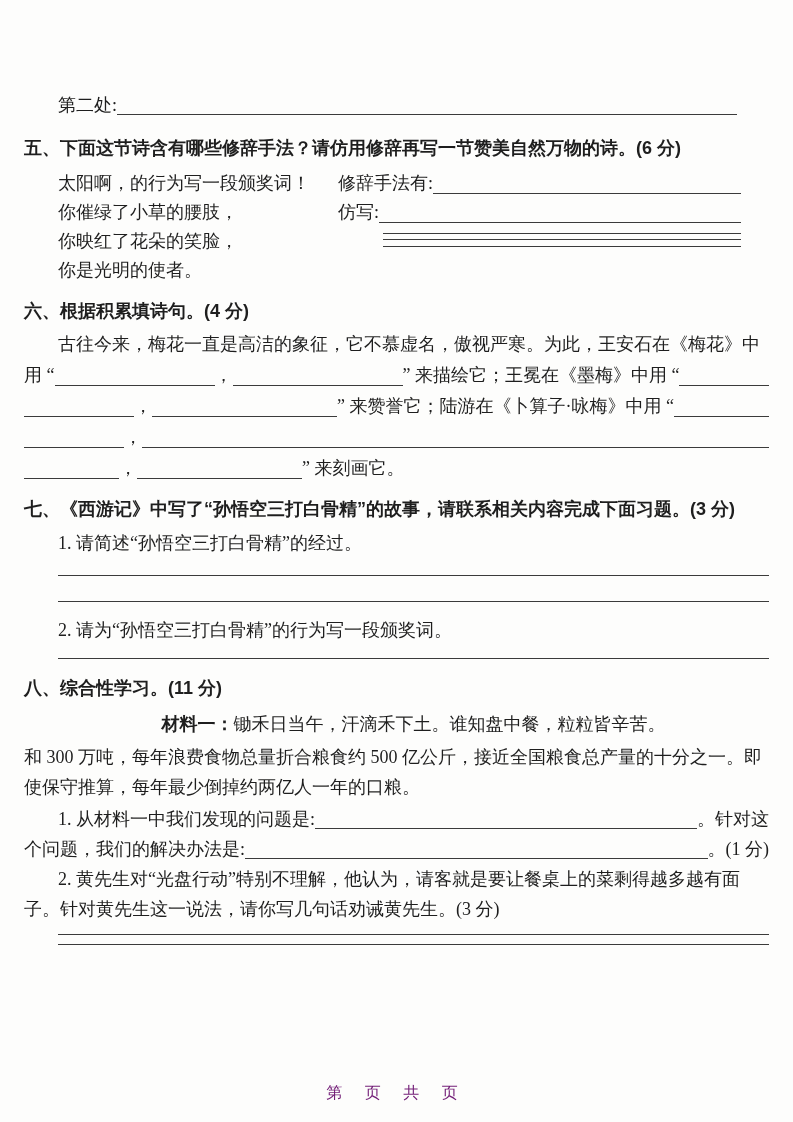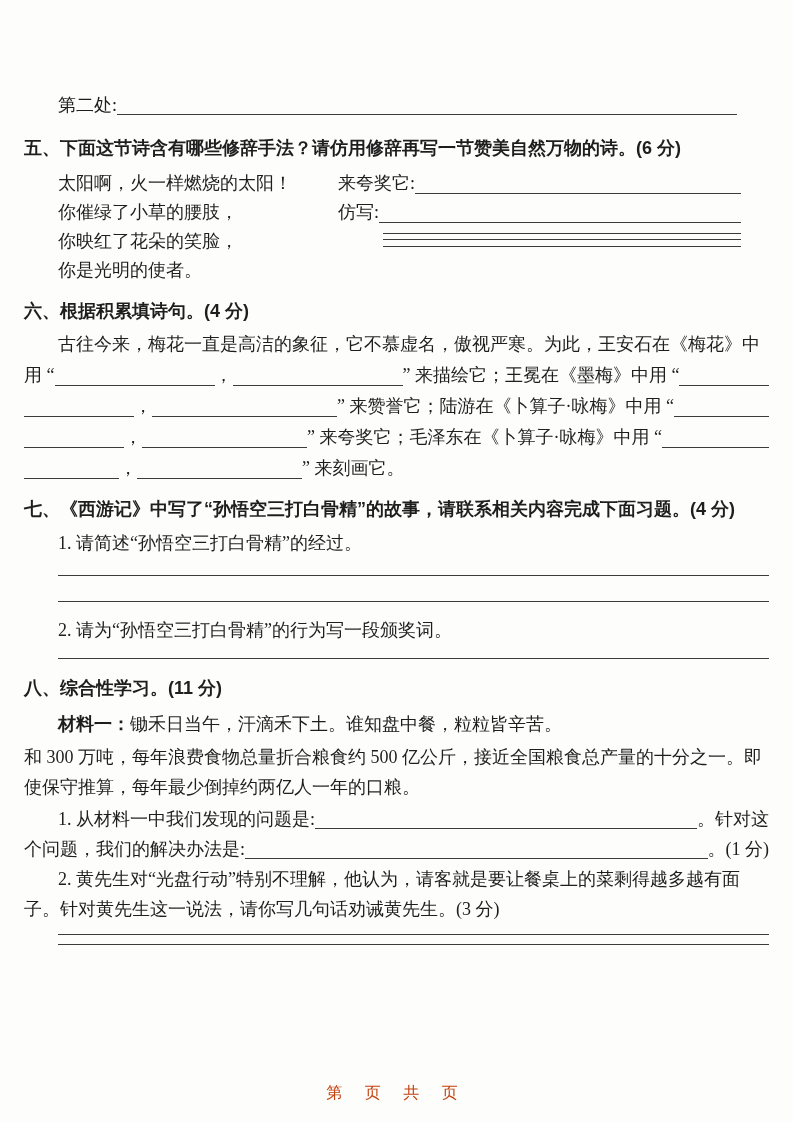--- a/index.html
+++ b/index.html
@@ -46,47 +46,47 @@
   .answers { padding-right:28px; }
   .answers .fline { line-height:29px; }
   .answers .blank { margin-bottom:4px; }
   .indent45 { margin-left:45px; }
 
   .b { font-family:"Liberation Sans","DejaVu Sans",sans-serif; font-weight:700; }
 
   .footer {
     position:absolute; top:1083px; left:0; right:0;
     text-align:center;
-    font-size:16px; color:#c2410c;
+    font-size:16px; color:#701a75;
     letter-spacing:9px;
     font-family:"Liberation Sans","DejaVu Sans",sans-serif;
   }
 </style>
 </head>
 <body>
 
 <div class="page">
   <div class="content">
 
     <div class="fline ml-indent" style="margin-top:90px; margin-right:32px;">
       <span class="t">第二处:</span>
       <span class="blank grow"></span>
     </div>
 
     <h2 class="sec-heading" style="margin-top:13px;">五、下面这节诗含有哪些修辞手法？请仿用修辞再写一节赞美自然万物的诗。(6 分)</h2>
     <div class="sec5-body">
       <div>
-        <div class="poem-line">太阳啊，火一样燃烧的太阳！</div>
+        <div class="poem-line">太阳啊，的行为写一段颁奖词！</div>
         <div class="poem-line">你催绿了小草的腰肢，</div>
         <div class="poem-line">你映红了花朵的笑脸，</div>
         <div class="poem-line">你是光明的使者。</div>
       </div>
       <div class="answers">
         <div class="fline">
-          <span class="t">来夸奖它:</span>
+          <span class="t">修辞手法有:</span>
           <span class="blank grow"></span>
         </div>
         <div class="fline">
           <span class="t">仿写:</span>
           <span class="blank grow"></span>
         </div>
         <div class="fline indent45" style="margin-top:6px;">
           <span class="blank grow"></span>
         </div>
         <div class="fline indent45" style="margin-top:1px;">
@@ -113,40 +113,39 @@
         <span class="blank w110"></span>
         <span class="t">，</span>
         <span class="blank w185"></span>
         <span class="t">” 来赞誉它；陆游在《卜算子·咏梅》中用 “</span>
         <span class="blank grow"></span>
       </div>
       <div class="fline" style="line-height:31px;">
         <span class="blank w100"></span>
         <span class="t">，</span>
         <span class="blank w165"></span>
-        <span class="t">” 来夸奖它；毛泽东在《卜算子·咏梅》中用 “</span>
         <span class="blank grow"></span>
       </div>
       <div class="fline" style="line-height:31px;">
         <span class="blank w95"></span>
         <span class="t">，</span>
         <span class="blank w165"></span>
         <span class="t">” 来刻画它。</span>
       </div>
     </div>
 
-    <h2 class="sec-heading" style="margin-top:10px;">七、《西游记》中写了“孙悟空三打白骨精”的故事，请联系相关内容完成下面习题。(4 分)</h2>
+    <h2 class="sec-heading" style="margin-top:10px;">七、《西游记》中写了“孙悟空三打白骨精”的故事，请联系相关内容完成下面习题。(3 分)</h2>
     <div class="line ml-indent" style="margin-top:4px;">1. 请简述“孙悟空三打白骨精”的经过。</div>
     <div class="hline" style="margin-top:1px; height:16px;"></div>
     <div class="hline" style="margin-top:9px; height:16px;"></div>
     <div class="line ml-indent" style="margin-top:13px;font-family:Liberation Serif, serif;">2. 请为“孙悟空三打白骨精”的行为写一段颁奖词。</div>
     <div class="hline" style="margin-top:2px; height:11px;"></div>
 
     <h2 class="sec-heading" style="margin-top:14px;">八、综合性学习。(11 分)</h2>
-    <div class="line ml-indent" style="margin-top:6px;">
+    <div class="line ml-indent" style="margin-top:6px;text-align:center;">
       <span class="b">材料一：</span><span>锄禾日当午，汗滴禾下土。谁知盘中餐，粒粒皆辛苦。</span>
     </div>
     <div style="margin-top:3px;">
       <div class="line">和 300 万吨，每年浪费食物总量折合粮食约 500 亿公斤，接近全国粮食总产量的十分之一。即</div>
       <div class="line">使保守推算，每年最少倒掉约两亿人一年的口粮。</div>
     </div>
 
     <div style="margin-top:2px;">
       <div class="fline ml-indent">
         <span class="t">1. 从材料一中我们发现的问题是:</span>

